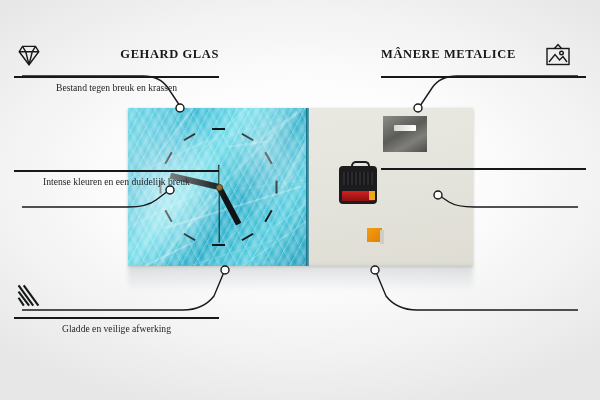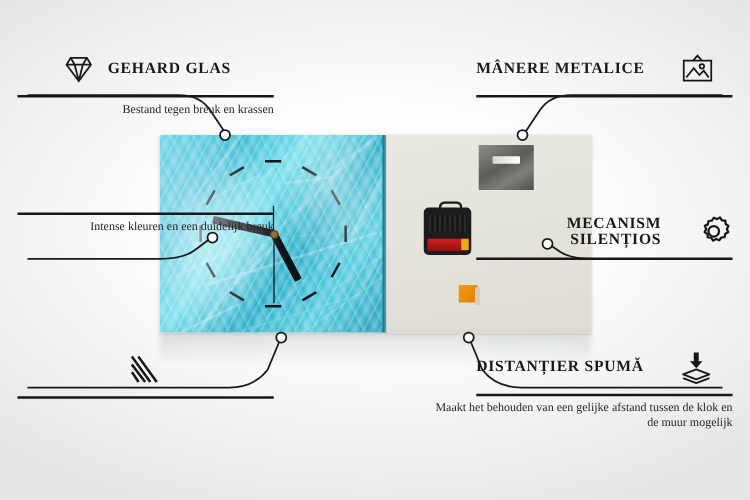--- a/index.html
+++ b/index.html
@@ -60,30 +60,30 @@
     background:linear-gradient(140deg,#f59d12,#e07f05);}
   .foam::after{content:"";position:absolute;left:13px;top:2px;width:4px;height:14px;
     background:#cfcdc4;}
 
   
   .lines{position:absolute;left:0;top:0;width:600px;height:400px;pointer-events:none;}
 
   
   .feat{position:absolute;width:205px;}
   .feat .head{display:flex;align-items:center;gap:8px;min-height:38px;}
-  .feat.left .head{justify-content:center;}
+  .feat.left .head{justify-content:space-between;}
   .feat.right .head{justify-content:flex-end;flex-direction:row-reverse;gap:27px;}
   .feat .ic{width:30px;height:30px;flex:0 0 30px;display:flex;align-items:center;justify-content:center;color:#16181a;}
   .feat .ttl{font-size:12.5px;line-height:13.5px;letter-spacing:.6px;color:#16181a;
     text-transform:uppercase;font-weight:700;}
   .feat.left .ttl{text-align:left;}
   .feat.right .ttl{text-align:right;}
   .feat .rule{height:1.5px;background:#16181a;margin:2px 0 4px;}
   .feat .sub{font-size:9.6px;line-height:12px;color:#24262a;}
-  .feat.left .sub{text-align:right;}
+  .feat.left .sub{text-align:center;}
   .feat.right .sub{text-align:right;}
 
   #f-glass {left:14px;  top:36px;}
   #f-print {left:14px;  top:168px;}
   #f-edges {left:14px;  top:277px;}
   #f-handle{left:381px; top:36px;}
   #f-mech  {left:381px; top:166px;}
   #f-spacer{left:381px; top:275px;width:205px;}
   #f-spacer .sub{width:240px;margin-left:-35px;}
 </style>
@@ -199,58 +199,36 @@
       <span class="ic">
         <svg viewBox="0 0 26 26" width="27" height="27" stroke="#16181a" stroke-width="2" stroke-linecap="square">
           <path d="M3 3 L16 21"></path>
             <path d="M8 3 L21 21"></path>
             <path d="M3 9 L12 21"></path>
             <path d="M3 15 L7 21"></path>
         </svg>
       </span>
     </div>
     <div class="rule"></div>
+    <div class="sub">Gladde en veilige afwerking</div>
   </div>
 
   <div class="feat right" id="f-handle">
     <div class="head">
       <span class="ic">
         <svg viewBox="0 0 28 26" width="28" height="26" fill="none" stroke="#16181a" stroke-width="1.4">
           <path d="M10.5 6.5 L14 2.5 L17.5 6.5"></path>
           <rect x="3" y="6.5" width="22" height="16"></rect>
           <path d="M5 20 L11 12.5 L15.5 18 L19 14.5 L23 20"></path>
           <circle cx="17.5" cy="11" r="1.8"></circle>
         </svg>
       </span>
       <span class="ttl">MÂNERE METALICE</span>
     </div>
     <div class="rule"></div>
   </div>
 
   <div class="feat right" id="f-mech">
-    <div class="head">
-      <span class="ic">
-        <svg viewBox="0 0 28 28" width="28" height="28" fill="none" stroke="#16181a" stroke-width="1.8" stroke-linejoin="round">
-          <path d="M14 3.2 l2.6 1.1 2.4-1.3 1.6 2.3 2.7 .2 .2 2.7 2.3 1.6 -1.3 2.4 1.1 2.6 -2.4 1.2 -.5 2.7 -2.7 .3 -1.6 2.2 -2.5 -1 -2.4 1.3 -1.6-2.3 -2.7-.2 -.2-2.7 -2.3-1.6 1.3-2.4 -1.1-2.6 2.4-1.2 .5-2.7 2.7-.3z"></path>
-          <circle cx="14" cy="14" r="4.2"></circle>
-        </svg>
-      </span>
-      <span class="ttl">MECANISM SILENȚIOS</span>
-    </div>
-    <div class="rule"></div>
-  </div>
-
-  <div class="feat right" id="f-spacer">
-    <div class="head">
-      <span class="ic">
-        <svg viewBox="0 0 28 28" width="28" height="28" fill="none" stroke="#16181a" stroke-width="1.4" stroke-linejoin="round">
-          <path d="M12 2 h4 v7 h3 l-5 5.5 -5 -5.5 h3 z" fill="#16181a" stroke="none"></path>
-          <path d="M14 15.5 L24.5 19.5 L14 23.5 L3.5 19.5 Z"></path>
-          <path d="M3.5 22.5 L14 26.5 L24.5 22.5"></path>
-        </svg>
-      </span>
-      <span class="ttl">DISTANȚIER SPUMĂ</span>
-    </div>
-    <div class="rule"></div>
-    <div class="sub">Maakt het behouden van een gelijke afstand tussen de klok en de muur mogelijk</div>
-  </div>
+    <div class="rule"></div>
+  </div>
+
 
 </div>
 
 </body></html>

